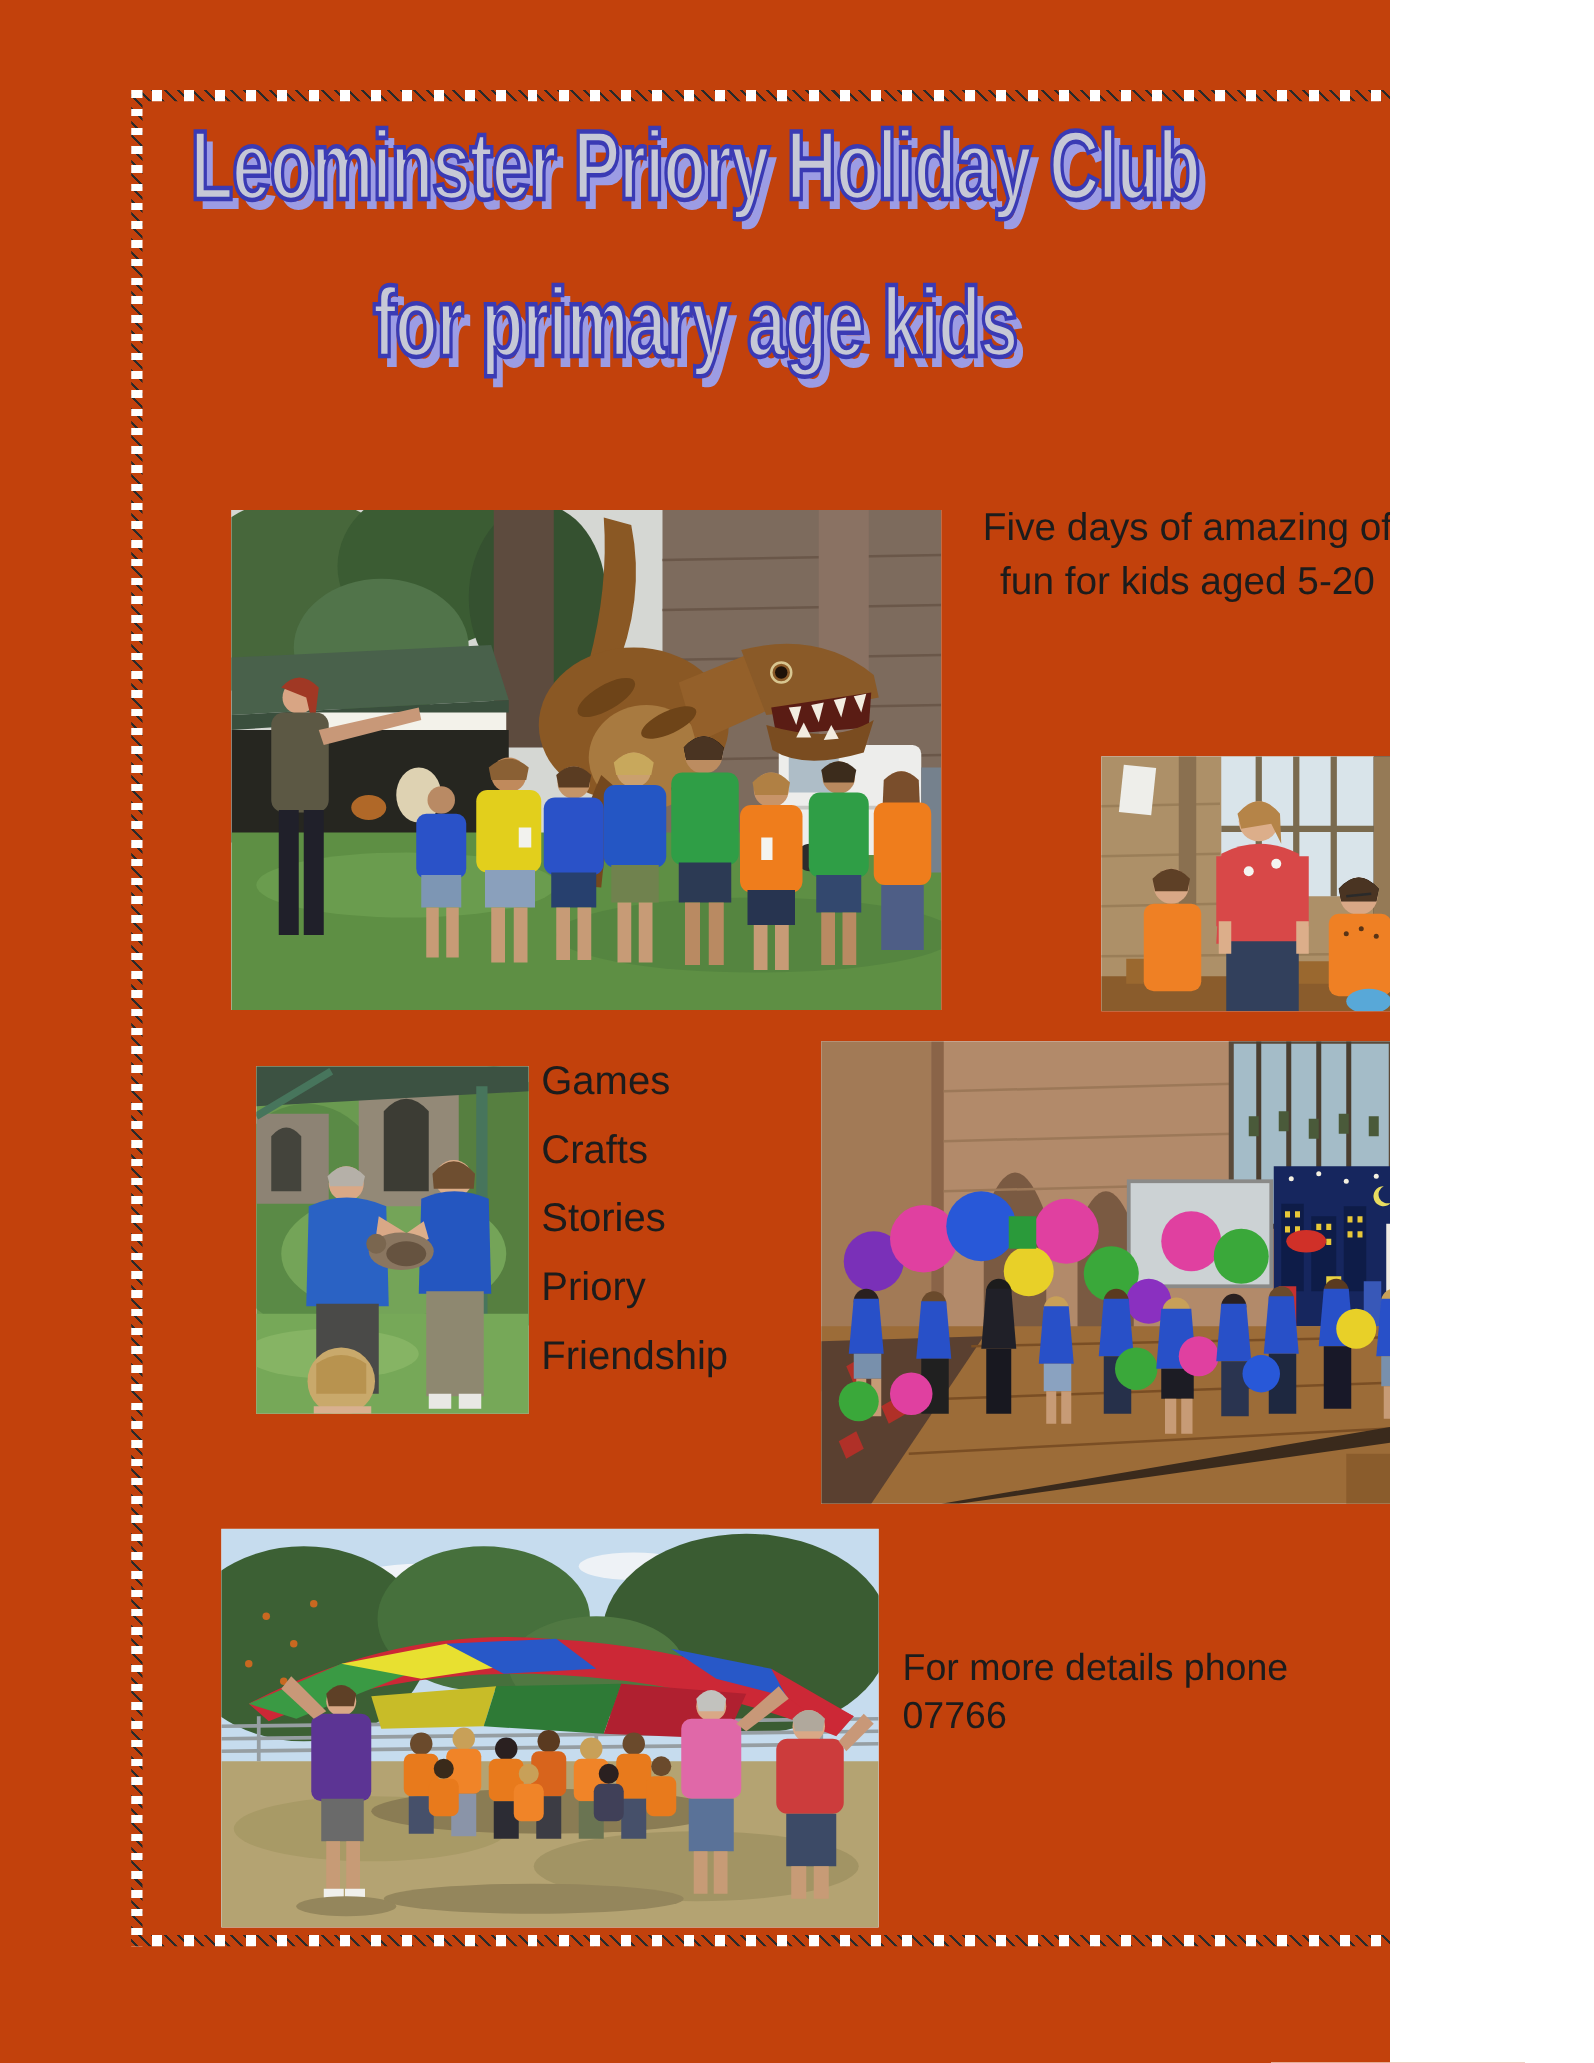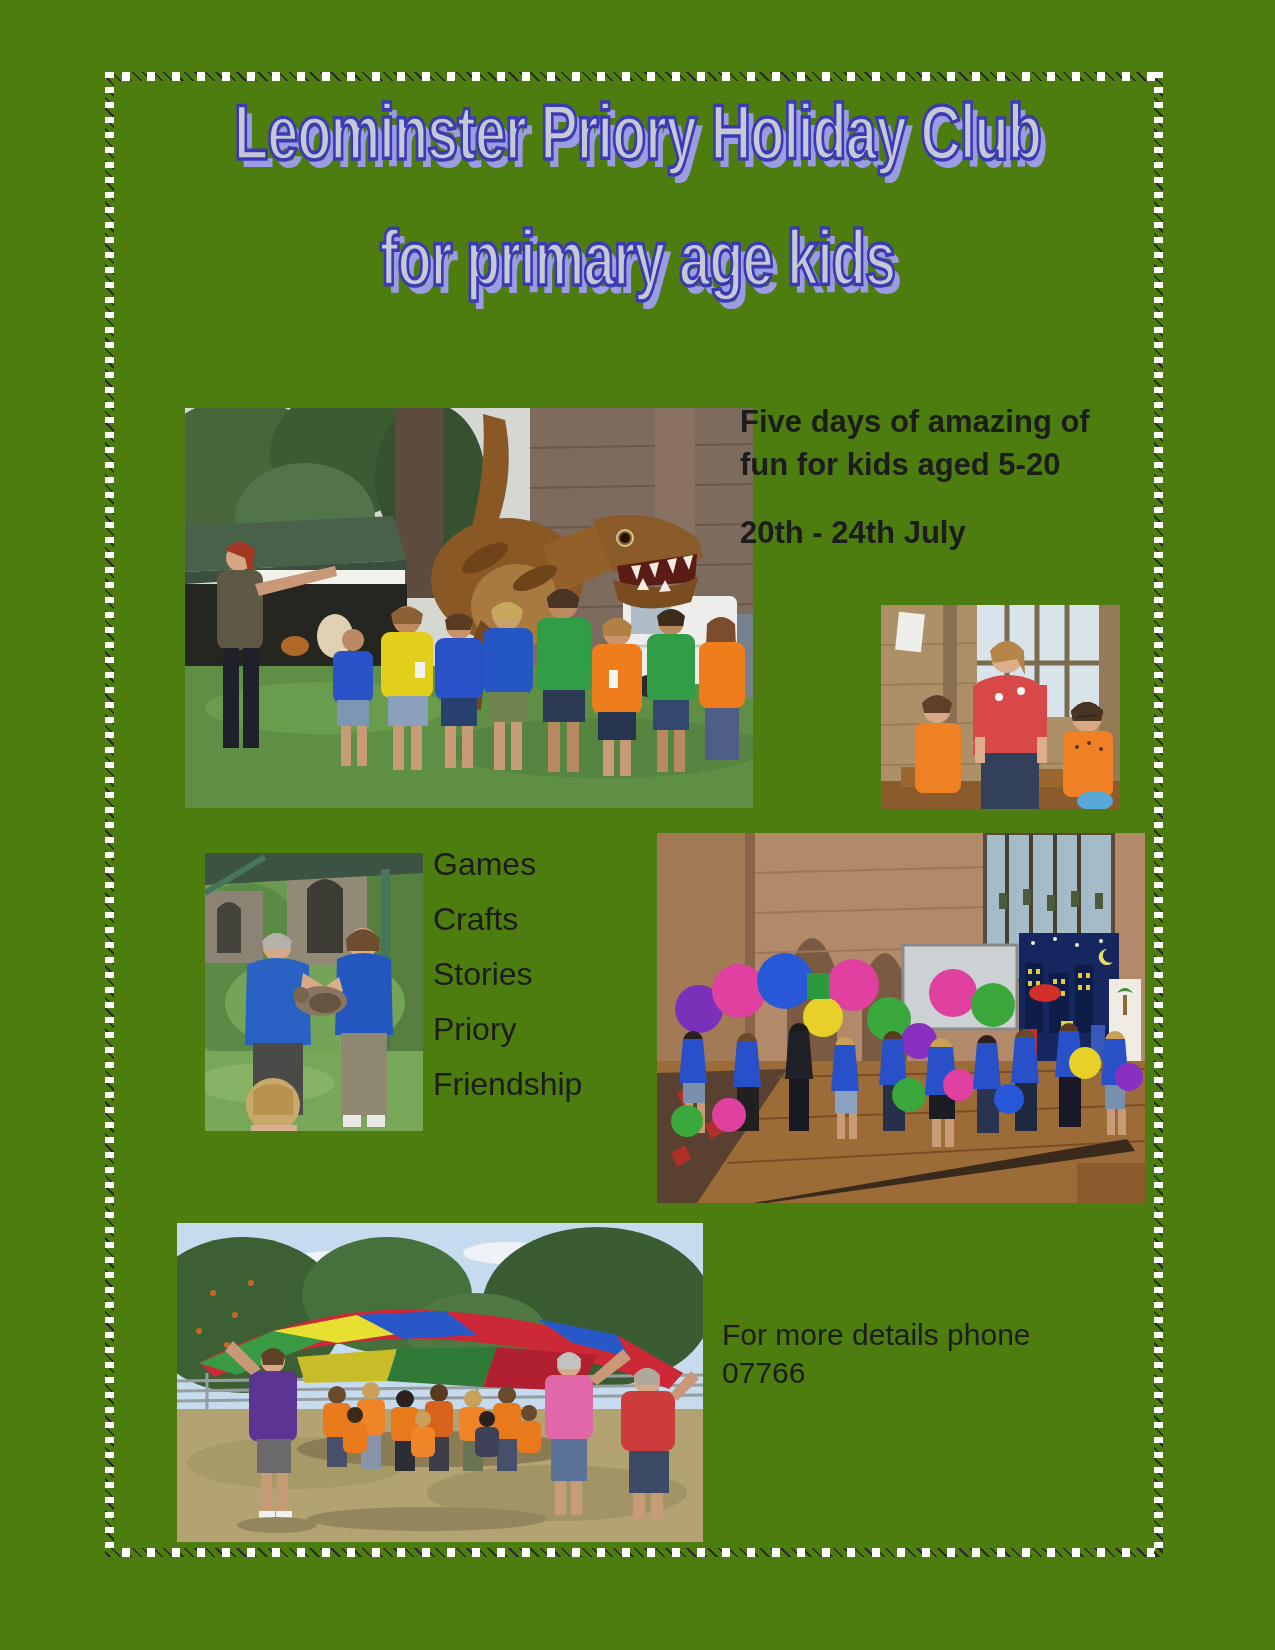--- a/index.html
+++ b/index.html
@@ -1,17 +1,17 @@
 <!DOCTYPE html>
 <html><head>
 <meta charset="utf-8">
 <style>
   html,body{margin:0;padding:0;background:#ffffff;}
   .page{
-    position:relative;width:1275px;height:1650px;background:#4d7c0f;
+    position:relative;width:1112px;height:1650px;background:#c2410c;
     font-family:"Liberation Sans","DejaVu Sans",sans-serif;color:#1c1c1c;overflow:hidden;
   }
   
   .border-frame{position:absolute;left:105px;top:72px;width:1058px;height:1485px;}
   .bf{position:absolute;}
   .bf-h{left:0;right:0;height:9px;
     background-image:
       repeating-linear-gradient(90deg, rgba(255,255,255,0) 0 17px, #ffffff 17px 25px),
       repeating-linear-gradient(45deg, rgba(0,0,0,0) 0 2.6px, #2a2a2a 2.6px 4.3px, rgba(0,0,0,0) 4.3px 7.4px);
   }
@@ -33,22 +33,22 @@
     -webkit-text-stroke:2.6px #3a3ab4;
     text-shadow:6px 6px 0 #9c9ce4;
     transform:scaleY(1.4);transform-origin:50% 0;
     white-space:nowrap;
   }
   .title-1{top:86px;}
   .title-2{top:212px;}
 
   
   .intro{
-    position:absolute;left:740px;top:400px;width:420px;text-align:left;
-    font-weight:bold;font-size:31px;line-height:43px;
+    position:absolute;left:740px;top:400px;width:420px;text-align:center;
+    font-weight:normal;font-size:31px;line-height:43px;
   }
   .intro .dates{margin-top:25px;}
   .activities{position:absolute;left:433px;top:846px;font-size:32px;}
   .activities .item{height:37px;margin-bottom:18px;}
   .contact{position:absolute;left:722px;top:1316px;width:380px;font-size:30px;line-height:38px;}
 
   
   .photo{position:absolute;overflow:hidden;background:#dddddd;}
   .photo svg{display:block;width:100%;height:100%;}
   .ph-dino{left:145px;top:392px;width:568px;height:400px;}
@@ -260,21 +260,20 @@
           <circle cx="208" cy="138" r="2"></circle>
           <circle cx="220" cy="144" r="2"></circle>
         </g>
       <ellipse cx="214" cy="196" rx="18" ry="10" fill="#58a8d8"></ellipse>
     </svg>
   </figure>
 
   <div class="intro">
     <div>Five days of amazing of</div>
     <div>fun for kids aged 5-20</div>
-    <div class="dates">20th - 24th July</div>
   </div>
 
   <figure class="photo ph-animal">
     <svg viewBox="0 0 218 278" preserveAspectRatio="none">
       <rect x="0" y="0" width="218" height="278" fill="#6a9a50"></rect>
       <ellipse cx="40" cy="120" rx="70" ry="90" fill="#5a8a46"></ellipse>
       <ellipse cx="190" cy="110" rx="60" ry="110" fill="#567f40"></ellipse>
       <ellipse cx="110" cy="150" rx="90" ry="50" fill="#74a458"></ellipse>
 
       <rect x="82" y="12" width="80" height="100" fill="#938977"></rect>

